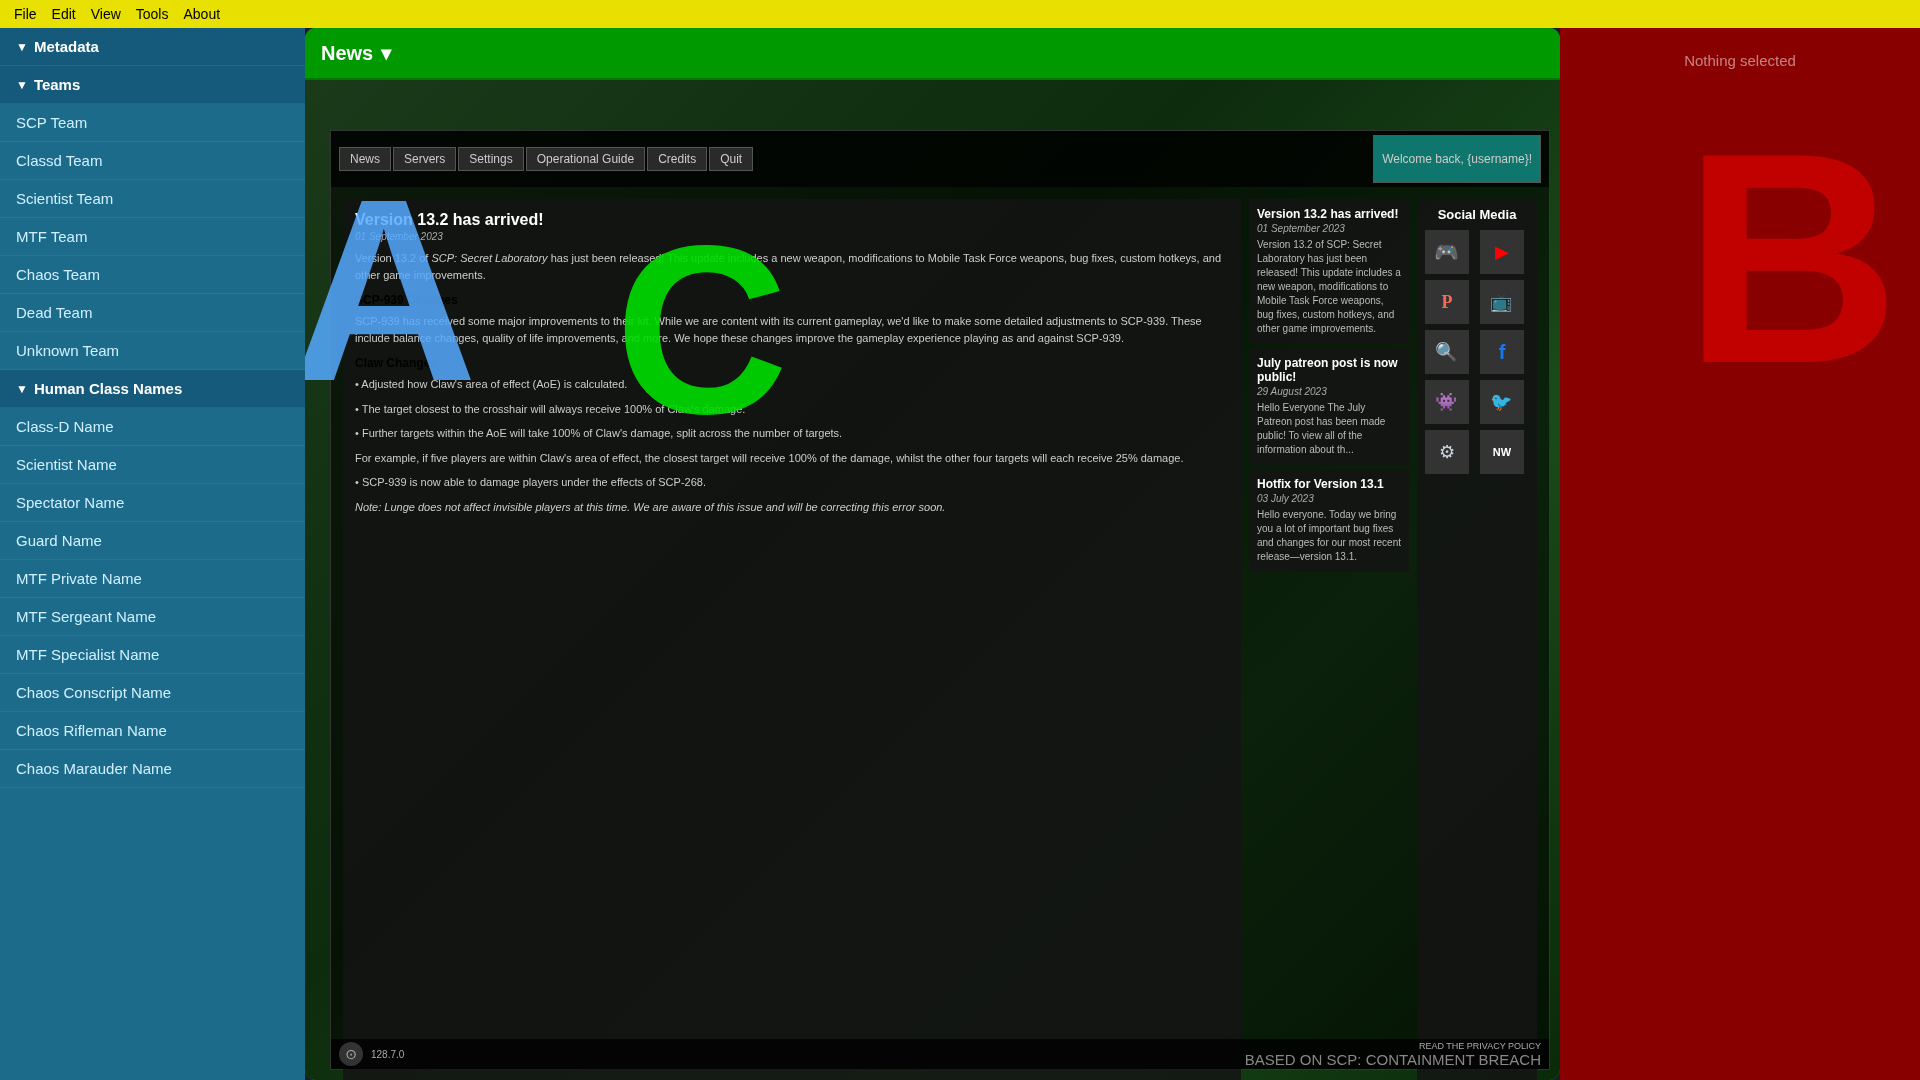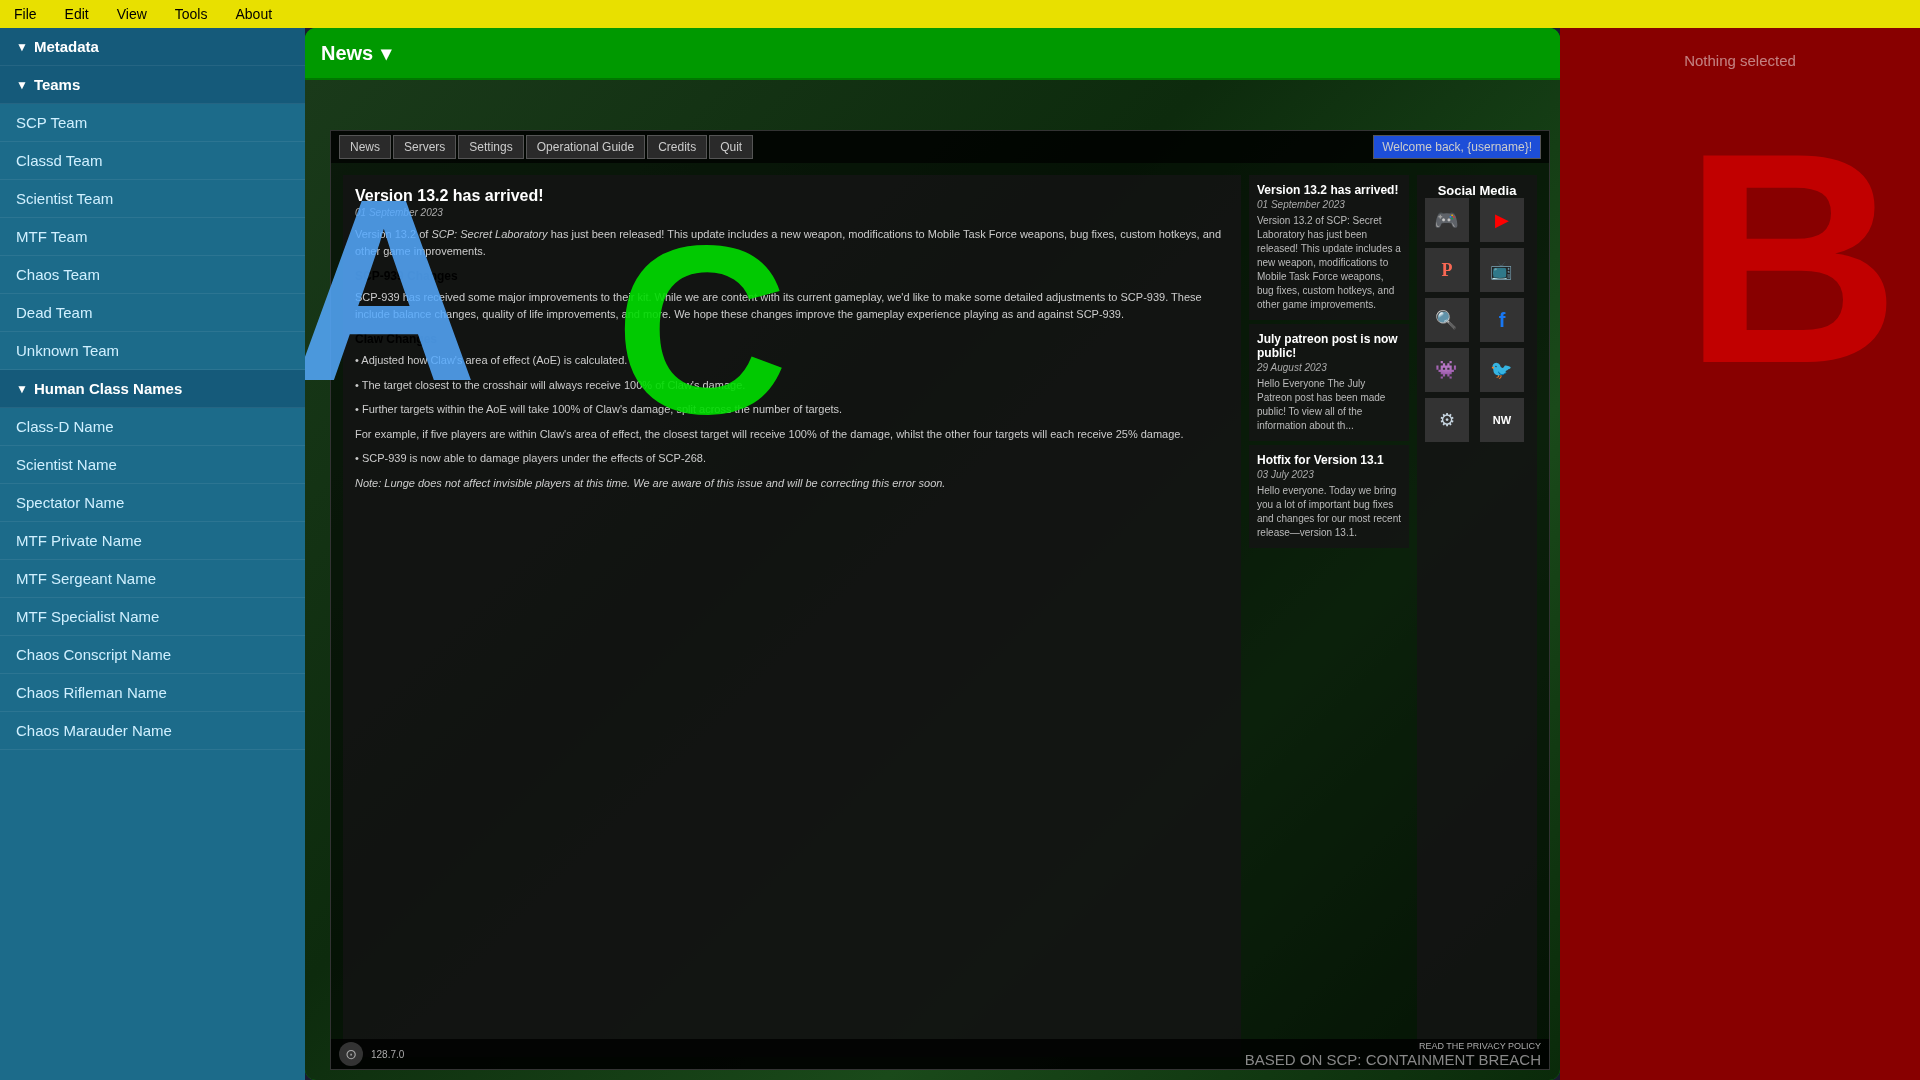--- a/index.html
+++ b/index.html
@@ -6,21 +6,21 @@
     body { width: 1920px; height: 1080px; overflow: hidden; font-family: 'Segoe UI', Arial, sans-serif; background: #1a1a2e; }
 
     
     .menu-bar {
       width: 100%;
       height: 28px;
       background: #e8e000;
       display: flex;
       align-items: center;
       padding: 0 8px;
-      gap: 16px;
+      gap: 3px;
     }
     .menu-bar-item {
       font-size: 14px;
       font-weight: 500;
       color: #000;
       cursor: pointer;
       padding: 2px 6px;
     }
 
     
@@ -156,23 +156,23 @@
       color: #ccc;
       font-size: 12px;
       cursor: pointer;
       border: 1px solid #555;
       background: #2a2a2a;
     }
     .game-nav-welcome {
       margin-left: auto;
       color: #ccc;
       font-size: 12px;
-      padding: 4px 8px;
+      padding: 16px 8px;
       border: 1px solid #555;
-      background: #1d4ed8;
+      background: #0f766e;
       text-align: right;
     }
 
     
     .news-content {
       display: flex;
       padding: 12px;
       gap: 8px;
       height: calc(100% - 32px);
       overflow: hidden;
@@ -209,21 +209,21 @@
     }
     .news-story-title { font-size: 12px; font-weight: bold; color: #fff; margin-bottom: 2px; }
     .news-story-date { font-size: 10px; color: #aaa; margin-bottom: 4px; font-style: italic; }
     .news-story-body { font-size: 10px; color: #bbb; line-height: 1.4; }
 
     .social-media-panel {
       width: 120px;
       background: rgba(20,20,20,0.85);
       padding: 8px;
     }
-    .social-title { font-size: 13px; font-weight: bold; color: #fff; text-align: center; }
+    .social-title { font-size: 13px; font-weight: bold; color: #fff; text-align: center; margin-bottom: 8px; }
     .social-grid {
       display: grid;
       grid-template-columns: 1fr 1fr;
       gap: 6px;
     }
     .social-btn {
       width: 44px; height: 44px;
       background: #333;
       border: none;
       cursor: pointer;
@@ -339,20 +339,23 @@
       <span>Human Class Names</span>
     </div>
     <div class="sidebar-item">
       <span>Class-D Name</span>
     </div>
     <div class="sidebar-item">
       <span>Scientist Name</span>
     </div>
     <div class="sidebar-item">
       <span>Spectator Name</span>
+    </div>
+    <div class="sidebar-item">
+      <span>Guard Name</span>
     </div>
     <div class="sidebar-item">
       <span>MTF Private Name</span>
     </div>
     <div class="sidebar-item">
       <span>MTF Sergeant Name</span>
     </div>
     <div class="sidebar-item">
       <span>MTF Specialist Name</span>
     </div>

